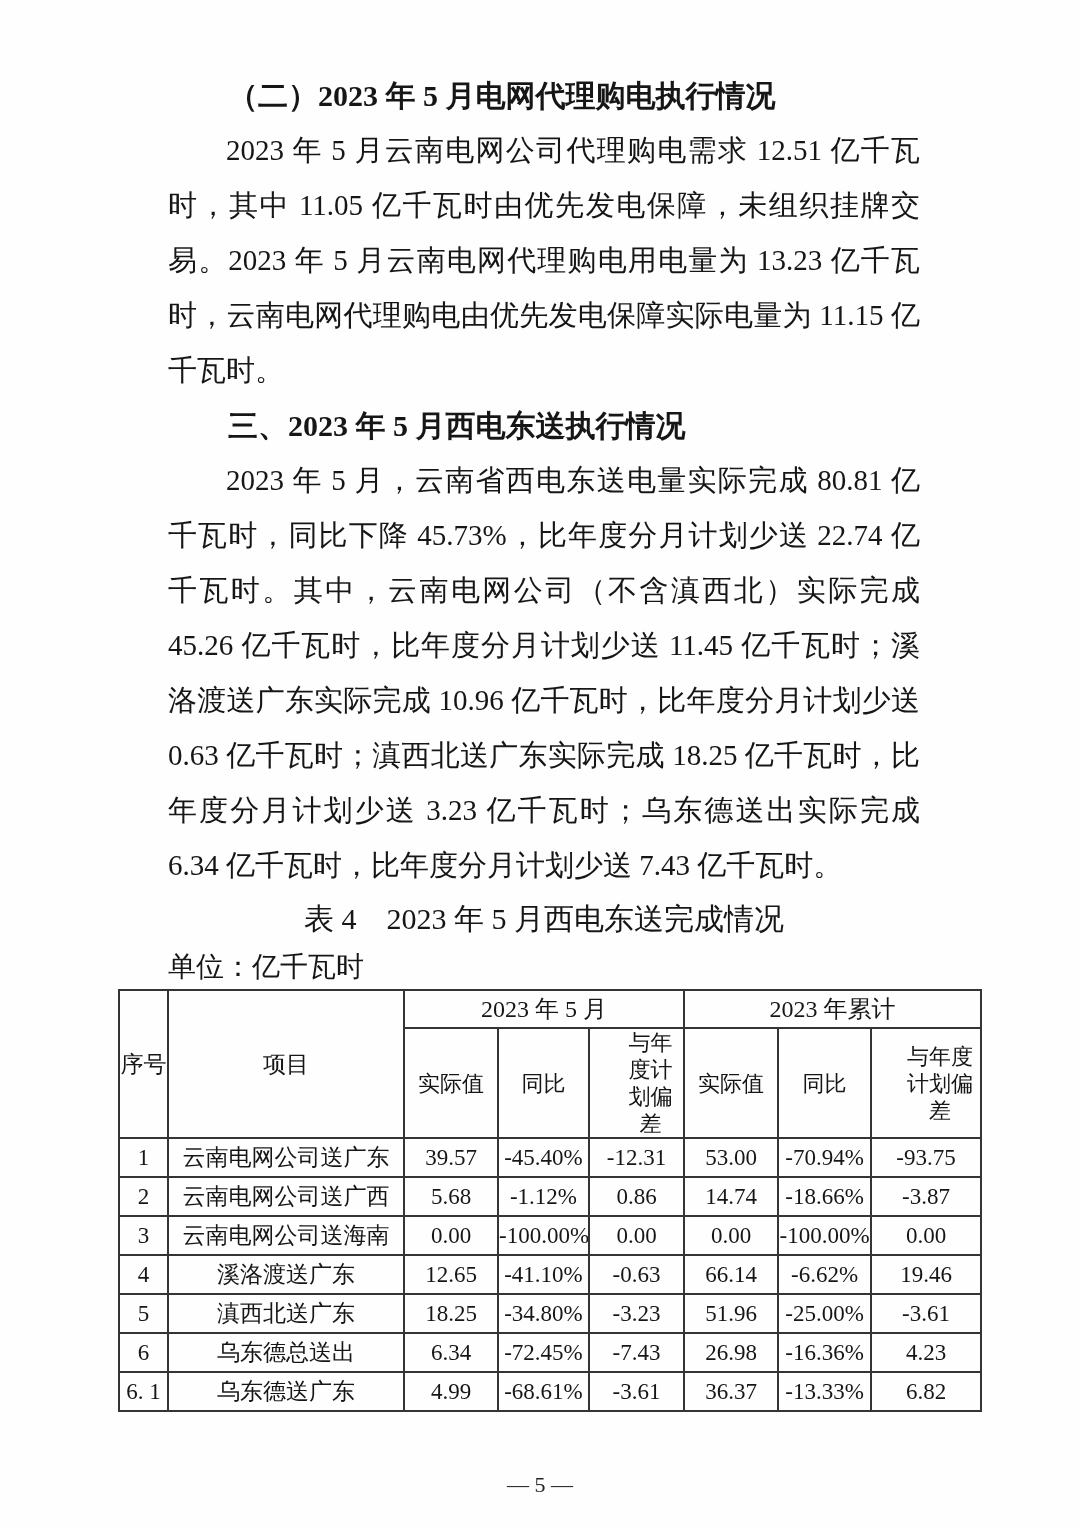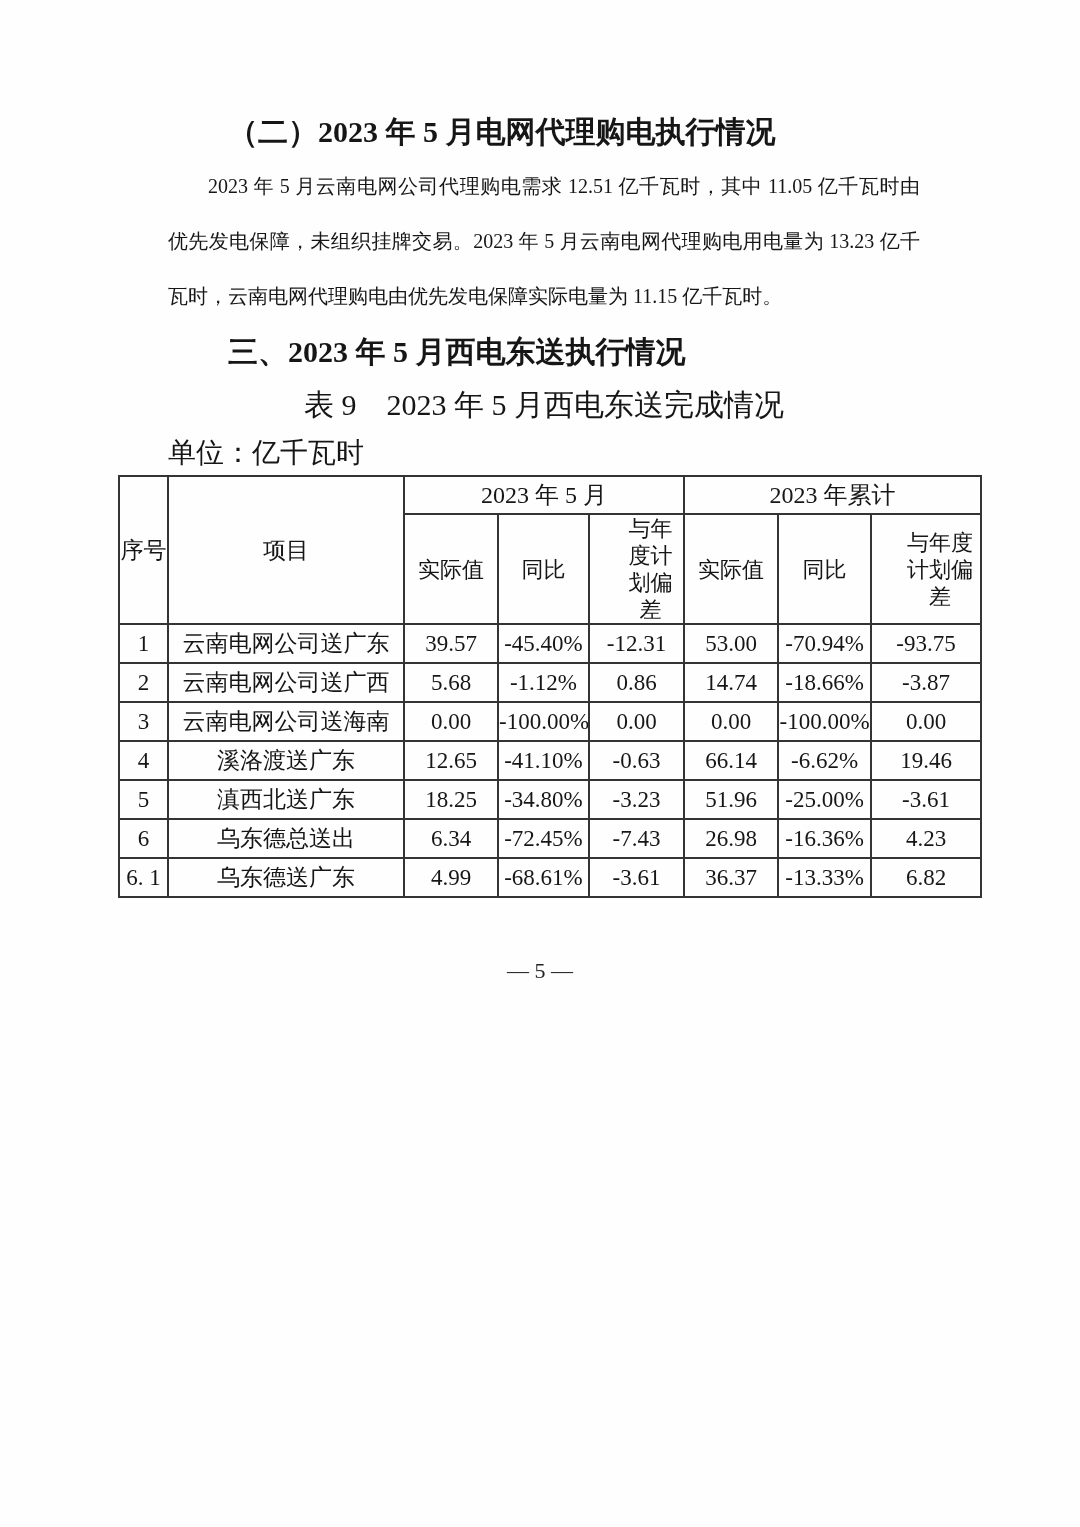--- a/index.html
+++ b/index.html
@@ -7,35 +7,35 @@
     position: relative;
     width: 1080px;
     height: 1527px;
     background: #fefefe;
     font-family: "Liberation Serif", "DejaVu Serif", serif;
     color: #161616;
     box-sizing: border-box;
     overflow: hidden;
   }
   .content {
-    padding-top: 104px;
+    padding-top: 68px;
     padding-left: 168px;
     width: 752px;
   }
   .doc-heading {
     margin: 0;
     font-size: 30px;
     line-height: 55px;
     font-weight: bold;
     text-indent: 2em;
     white-space: nowrap;
   }
   .doc-para {
     margin: 0;
-    font-size: 20px;
+    font-size: 29px;
     line-height: 55px;
     text-indent: 2em;
     text-align: justify;
   }
   .table-title {
     margin: 0;
     font-size: 30px;
     line-height: 52px;
     text-align: center;
   }
@@ -77,21 +77,22 @@
   }
 </style>
 </head>
 <body>
 
 <div class="page">
   <div class="content">
     <h3 class="doc-heading">（二）2023 年 5 月电网代理购电执行情况</h3>
     <p class="doc-para">2023 年 5 月云南电网公司代理购电需求 12.51 亿千瓦时，其中 11.05 亿千瓦时由优先发电保障，未组织挂牌交易。2023 年 5 月云南电网代理购电用电量为 13.23 亿千瓦时，云南电网代理购电由优先发电保障实际电量为 11.15 亿千瓦时。</p>
     <h3 class="doc-heading">三、2023 年 5 月西电东送执行情况</h3>
-    <div class="table-title">表 9　2023 年 5 月西电东送完成情况</div>
+    <p class="doc-para">2023 年 5 月，云南省西电东送电量实际完成 80.81 亿千瓦时，同比下降 45.73%，比年度分月计划少送 22.74 亿千瓦时。其中，云南电网公司（不含滇西北）实际完成 45.26 亿千瓦时，比年度分月计划少送 11.45 亿千瓦时；溪洛渡送广东实际完成 10.96 亿千瓦时，比年度分月计划少送 0.63 亿千瓦时；滇西北送广东实际完成 18.25 亿千瓦时，比年度分月计划少送 3.23 亿千瓦时；乌东德送出实际完成 6.34 亿千瓦时，比年度分月计划少送 7.43 亿千瓦时。</p>
+    <div class="table-title">表 4　2023 年 5 月西电东送完成情况</div>
     <div class="unit-line">单位：亿千瓦时</div>
   </div>
 
   <table class="data-table">
     <colgroup>
       <col style="width:49px">
         <col style="width:236px">
         <col style="width:94px">
         <col style="width:91px">
       <col style="width:95px">

